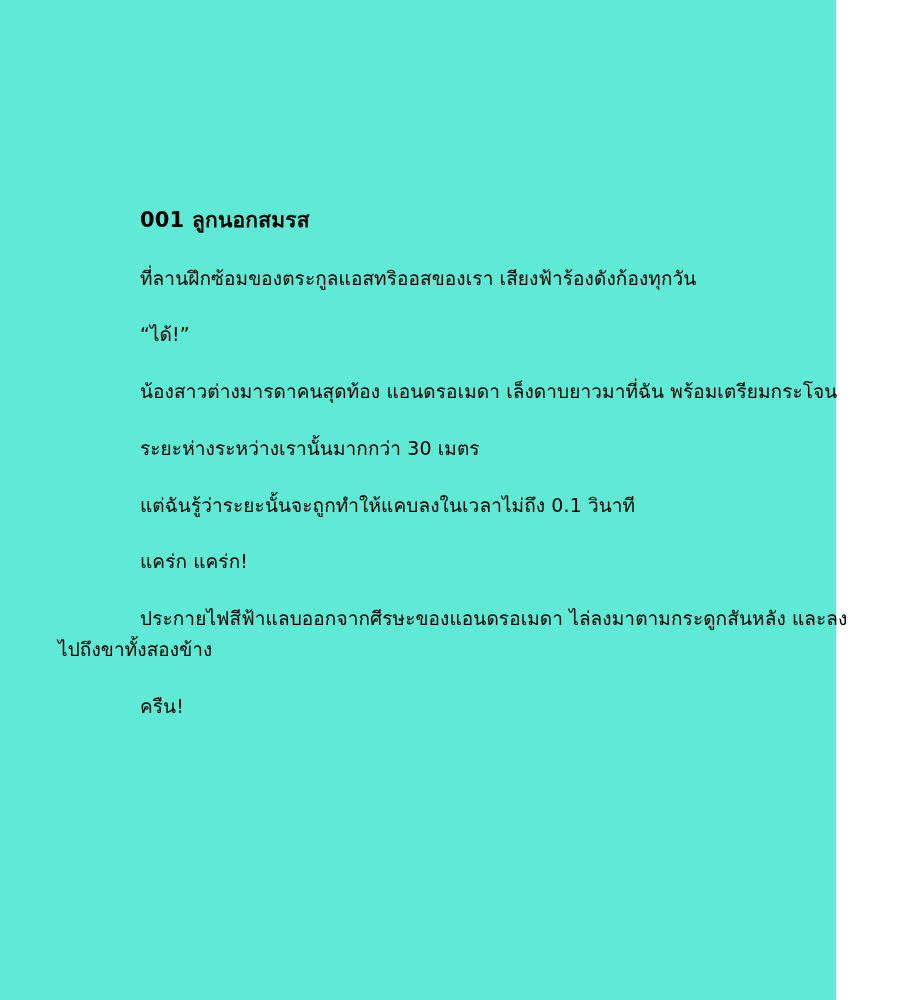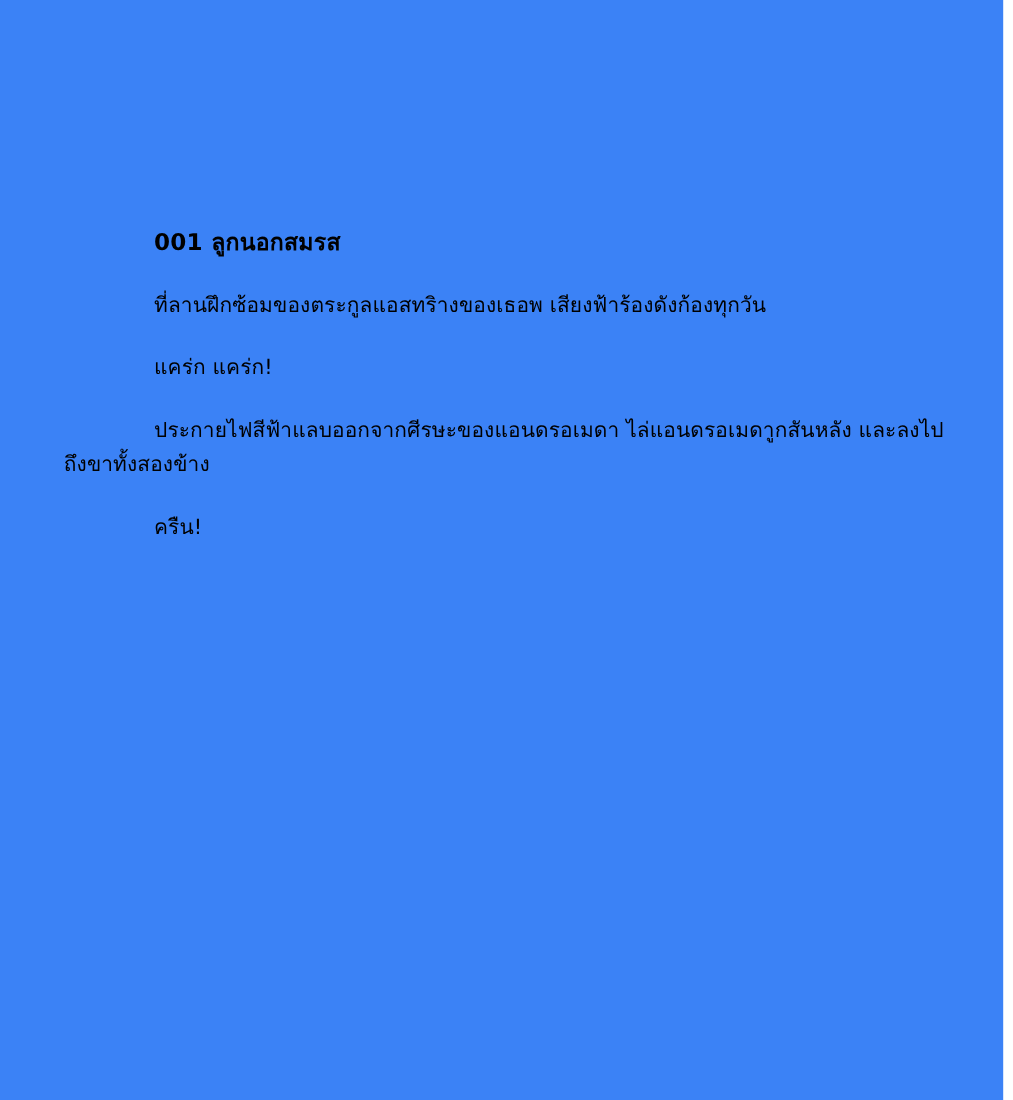--- a/index.html
+++ b/index.html
@@ -9,23 +9,23 @@
   }
   body {
     width: 921px;
     height: 1000px;
     font-family: "DejaVu Sans", sans-serif;
     color: #000000;
     overflow: hidden;
   }
   .page {
     position: relative;
-    width: 912px;
+    width: 836px;
     height: 1000px;
-    background: #3b82f6;
+    background: #5eead4;
     box-sizing: border-box;
     padding: 4px;
   }
   .content {
     position: absolute;
     left: 58px;
     top: 205px;
     width: 800px;
   }
   .chapter-title {
@@ -47,18 +47,22 @@
   .para:last-child {
     margin-bottom: 0;
   }
 </style>
 </head>
 <body>
 
 <div class="page">
   <div class="content">
     <h1 class="chapter-title">001 ลูกนอกสมรส</h1>
-    <p class="para">ที่ลานฝึกซ้อมของตระกูลแอสทริางของเธอพ เสียงฟ้าร้องดังก้องทุกวัน</p>
+    <p class="para">ที่ลานฝึกซ้อมของตระกูลแอสทริออสของเรา เสียงฟ้าร้องดังก้องทุกวัน</p>
+    <p class="para">“ได้!”</p>
+    <p class="para">น้องสาวต่างมารดาคนสุดท้อง แอนดรอเมดา เล็งดาบยาวมาที่ฉัน พร้อมเตรียมกระโจน</p>
+    <p class="para">ระยะห่างระหว่างเรานั้นมากกว่า 30 เมตร</p>
+    <p class="para">แต่ฉันรู้ว่าระยะนั้นจะถูกทำให้แคบลงในเวลาไม่ถึง 0.1 วินาที</p>
     <p class="para">แคร่ก แคร่ก!</p>
-    <p class="para">ประกายไฟสีฟ้าแลบออกจากศีรษะของแอนดรอเมดา ไล่แอนดรอเมดาูกสันหลัง และลงไปถึงขาทั้งสองข้าง</p>
+    <p class="para">ประกายไฟสีฟ้าแลบออกจากศีรษะของแอนดรอเมดา ไล่ลงมาตามกระดูกสันหลัง และลงไปถึงขาทั้งสองข้าง</p>
     <p class="para">ครืน!</p>
   </div>
 </div>
 
 </body></html>

